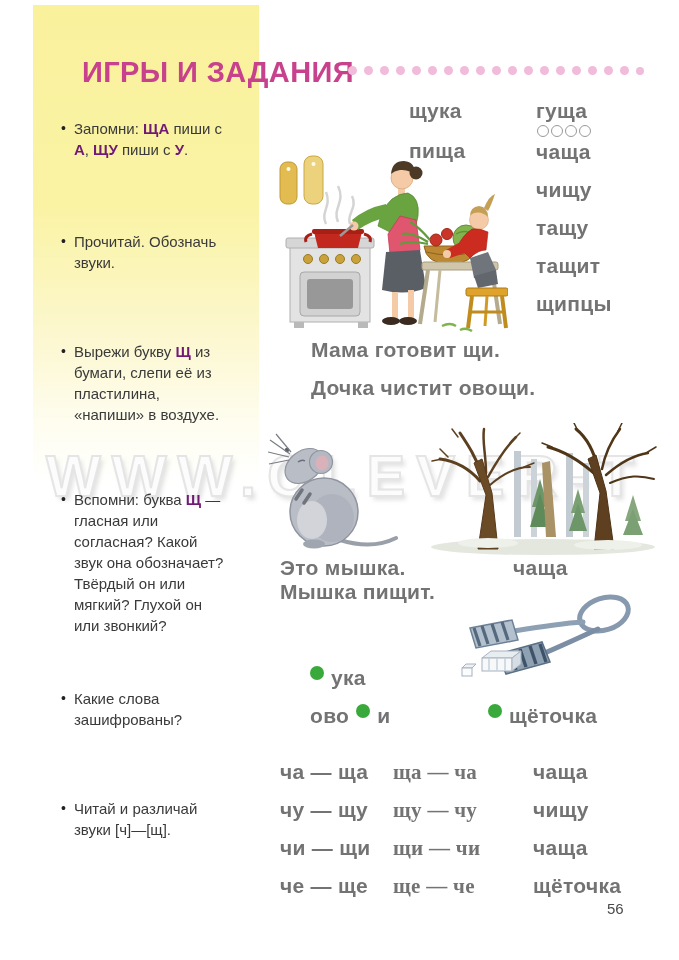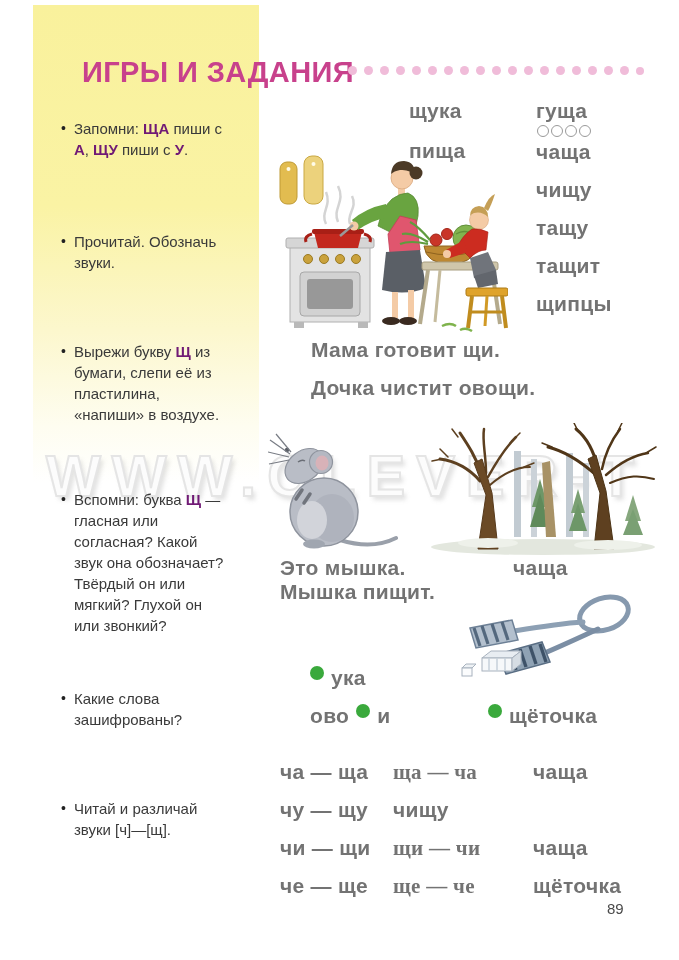--- a/index.html
+++ b/index.html
@@ -349,28 +349,29 @@
     </div>
 
   <div id="pairs">
       <div class="prow">
         <div class="pcell pcell0">ча — ща</div>
         <div class="pcell pcell1">ща — ча</div>
         <div class="pcell pcell2">чаща</div>
       </div>
       <div class="prow">
         <div class="pcell pcell0">чу — щу</div>
+        <div class="pcell pcell1">щу — чу</div>
         <div class="pcell pcell2">чищу</div>
       </div>
       <div class="prow">
         <div class="pcell pcell0">чи — щи</div>
         <div class="pcell pcell1">щи — чи</div>
         <div class="pcell pcell2">чаща</div>
       </div>
       <div class="prow">
         <div class="pcell pcell0">че — ще</div>
         <div class="pcell pcell1">ще — че</div>
         <div class="pcell pcell2">щёточка</div>
       </div>
     </div>
 
-  <div class="page-number">89</div>
+  <div class="page-number">56</div>
 </div>
 
 </body></html>

